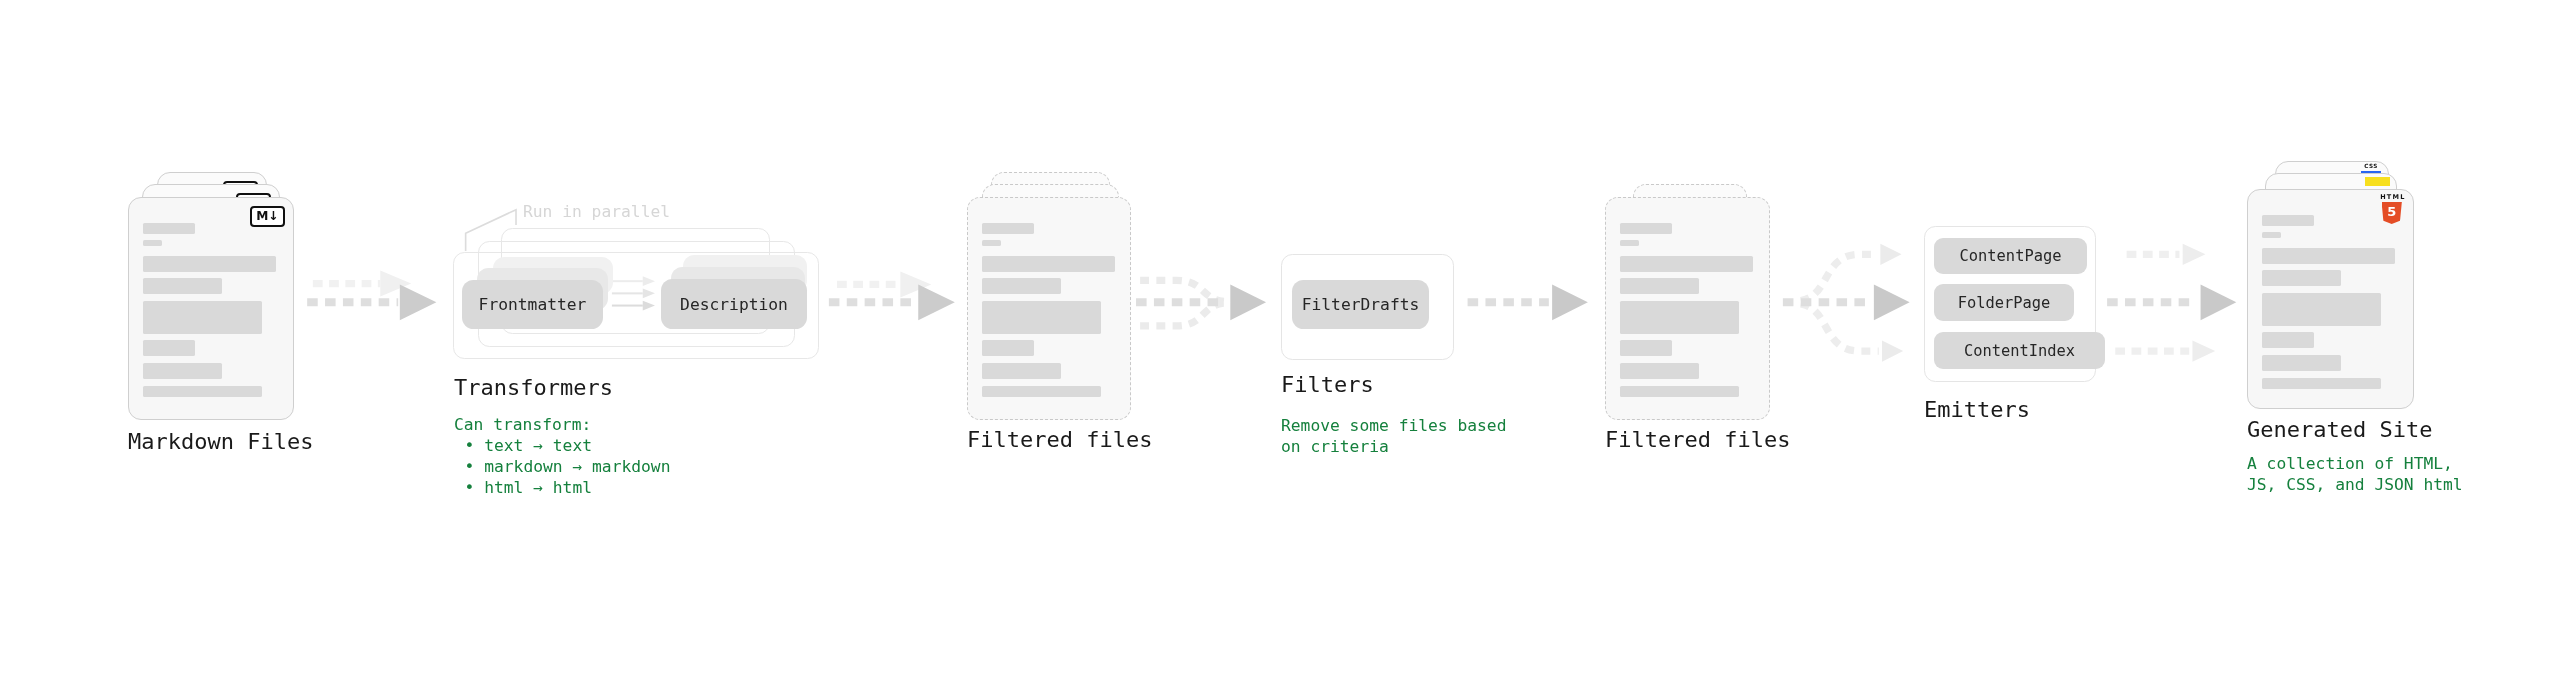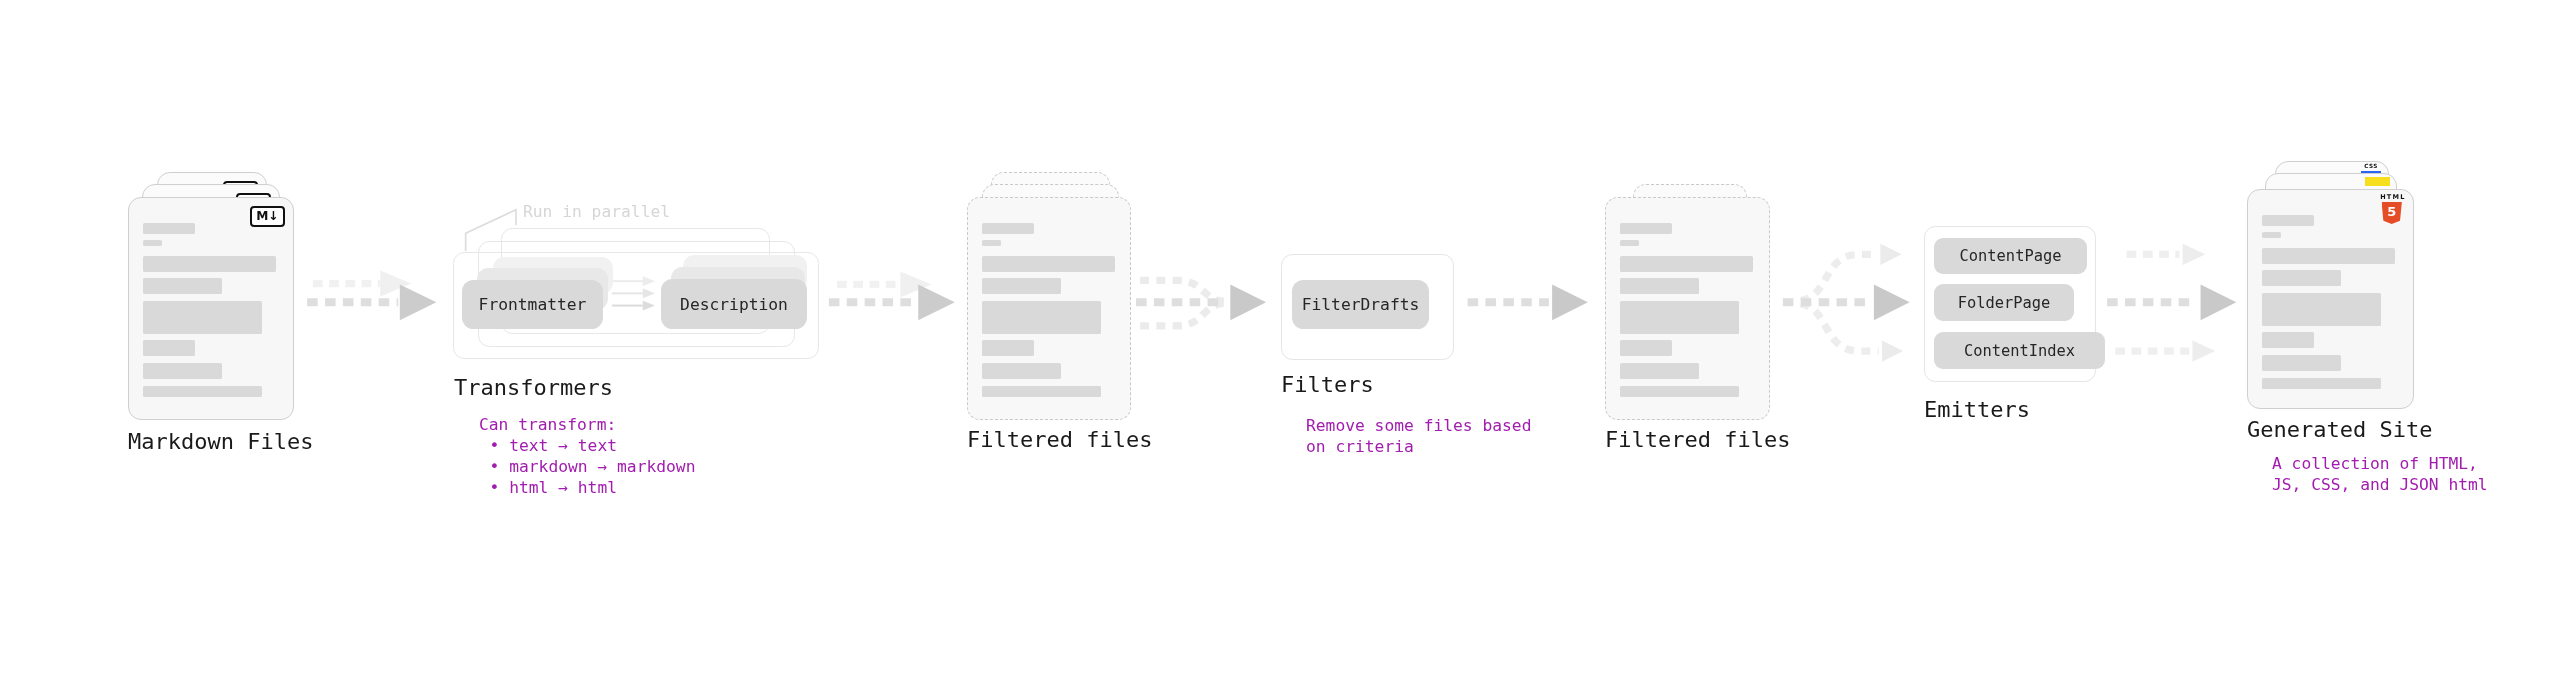--- a/index.html
+++ b/index.html
@@ -42,21 +42,21 @@
   .obox{position:absolute;box-sizing:border-box;border:1.6px solid #e7e7e7;border-radius:11.4px;background:transparent;}
   .panel{position:absolute;box-sizing:border-box;border:1.6px solid #e5e5e5;border-radius:11.4px;background:#ffffff;}
   .pill{position:absolute;box-sizing:border-box;border-radius:11.4px;background:#d9d9d9;color:#262626;
         display:flex;align-items:center;justify-content:center;font-size:16.3px;}
   .pill.g1{background:#e8e8e8;}
   .pill.g2{background:#f1f1f1;}
   .pill.sm{border-radius:9px;font-size:15.4px;}
 
   
   .title{position:absolute;font-size:22px;font-weight:500;color:#1a1a1a;white-space:nowrap;}
-  .desc{position:absolute;font-size:16.3px;line-height:21px;color:#a21caf;white-space:nowrap;margin-left:25px;}
+  .desc{position:absolute;font-size:16.3px;line-height:21px;color:#15803d;white-space:nowrap;}
   .desc .indent{padding-left:10.6px;}
   .annot{position:absolute;font-size:16.3px;color:#d6d6d6;white-space:nowrap;}
 
   svg.flow{position:absolute;left:0;top:0;}
 </style>
 </head>
 <body>
 
 <div class="canvas">
 

